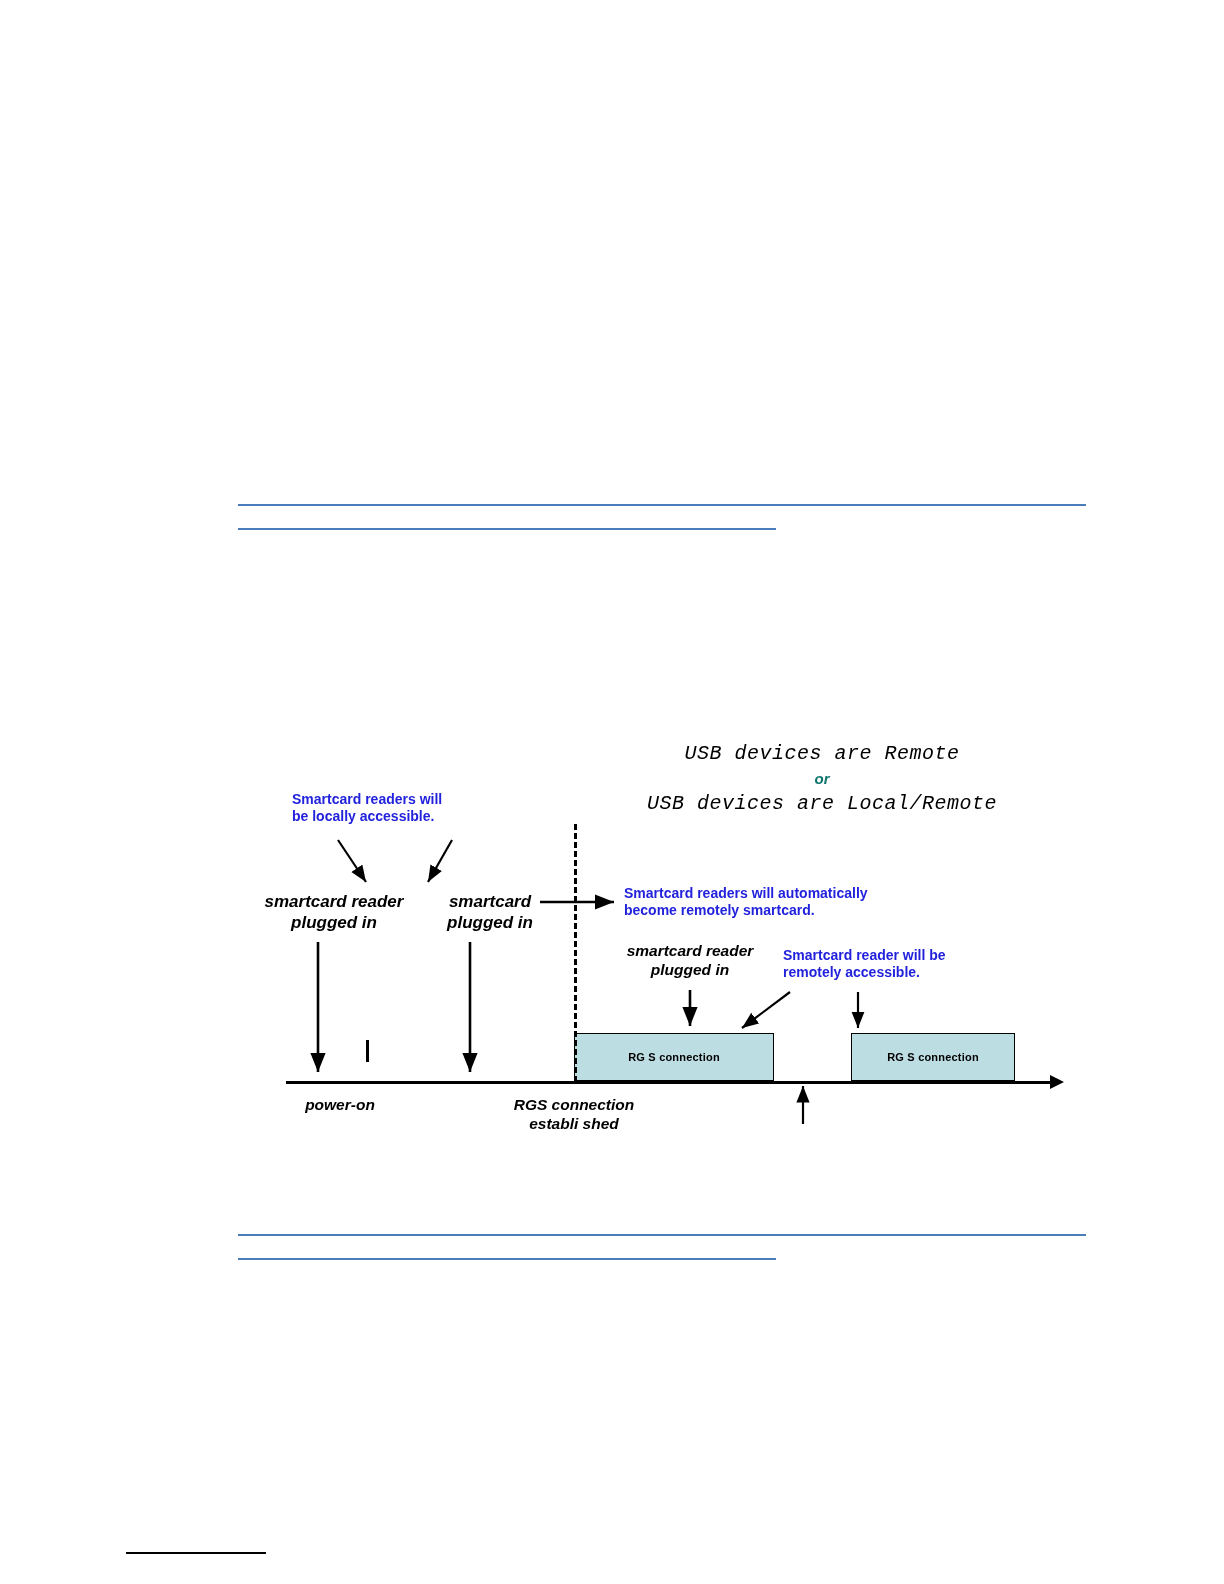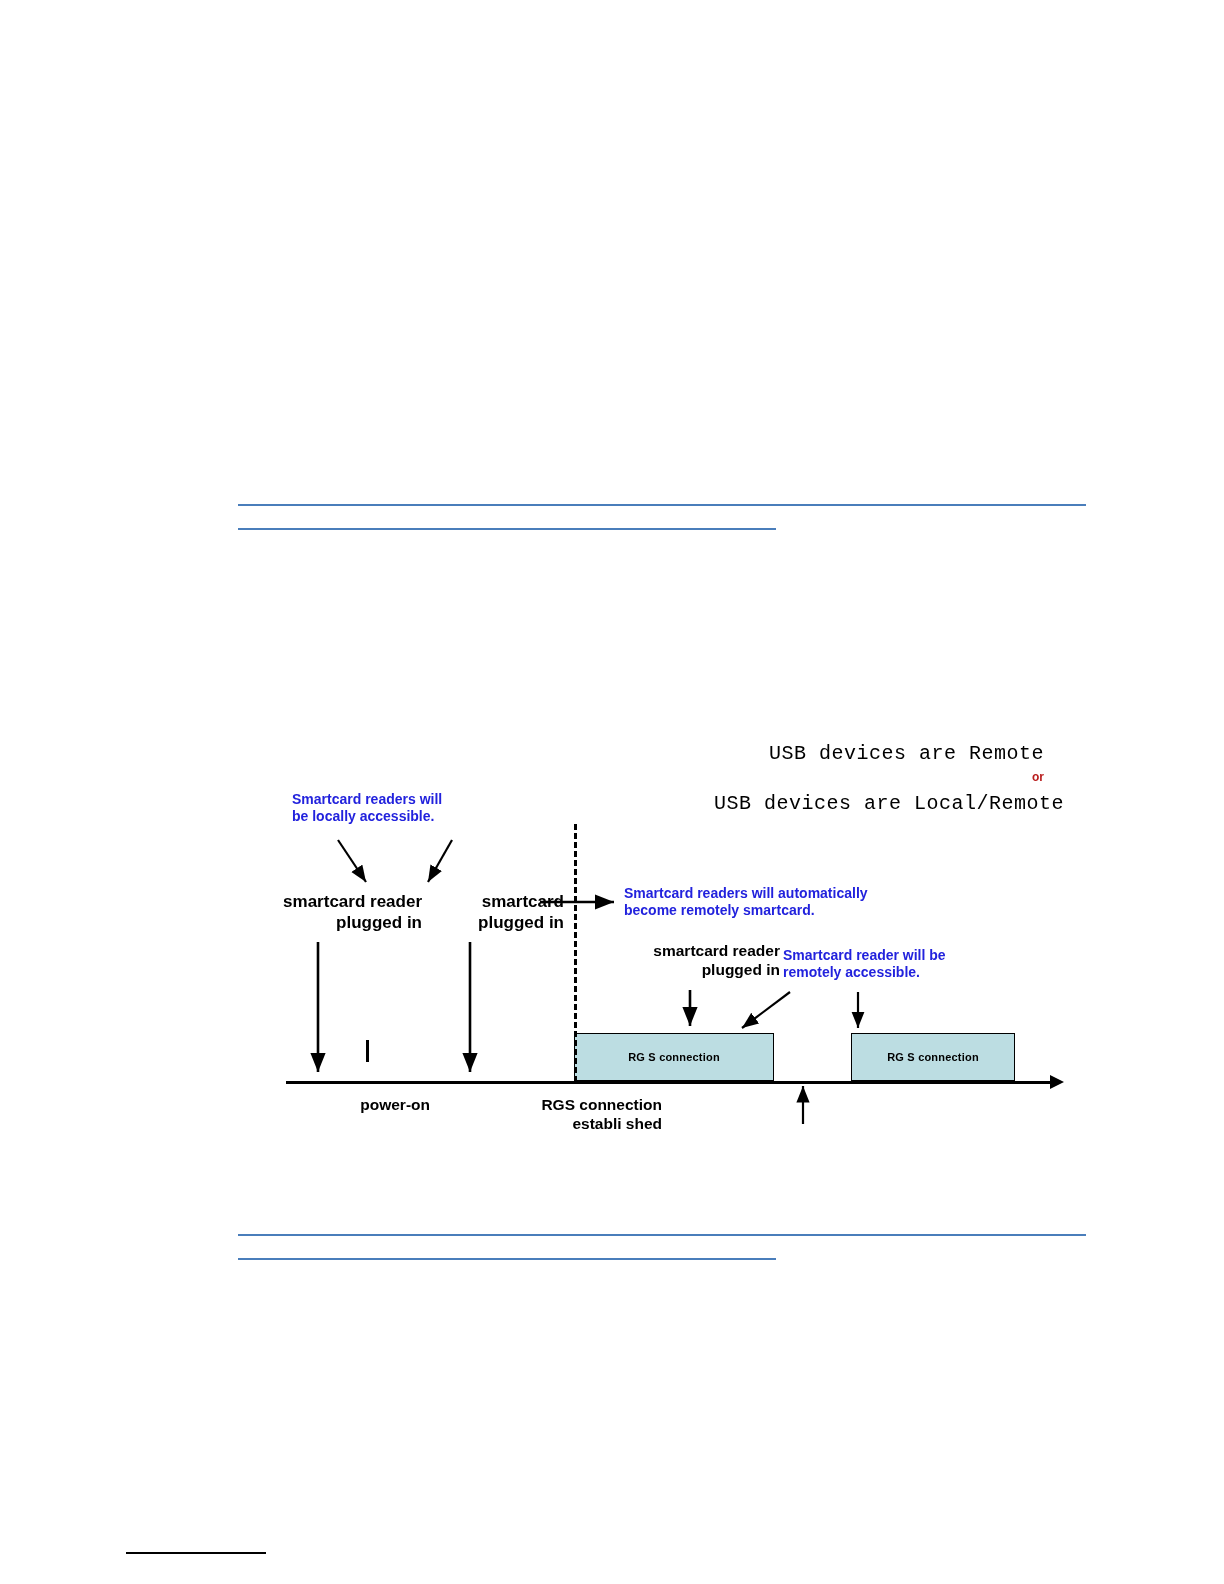--- a/index.html
+++ b/index.html
@@ -51,40 +51,41 @@
   }
   .mono {
     font-family: "Liberation Mono", monospace;
     font-size: 20px;
     color: #000000;
     letter-spacing: 0.5px;
   }
   .mono-or {
     font-family: "Liberation Sans", sans-serif;
     font-weight: bold;
-    font-size: 12px;
-    color: #b91c1c;
+    font-size: 15px;
+    color: #0f766e;
   }
   .blue {
     color: #2222dd;
     font-weight: bold;
     font-size: 14px;
   }
   .black {
     color: #000000;
     font-weight: bold;
     font-size: 17px;
   }
   .black-sm {
     color: #000000;
     font-weight: bold;
     font-size: 15.5px;
   }
   .center {
-    text-align: right;
+    text-align: center;
+    font-style: italic;
   }
 
   
   .axis-line {
     position: absolute;
     left: 286px;
     top: 1081px;
     width: 770px;
     height: 2.5px;
     background: #000000;

